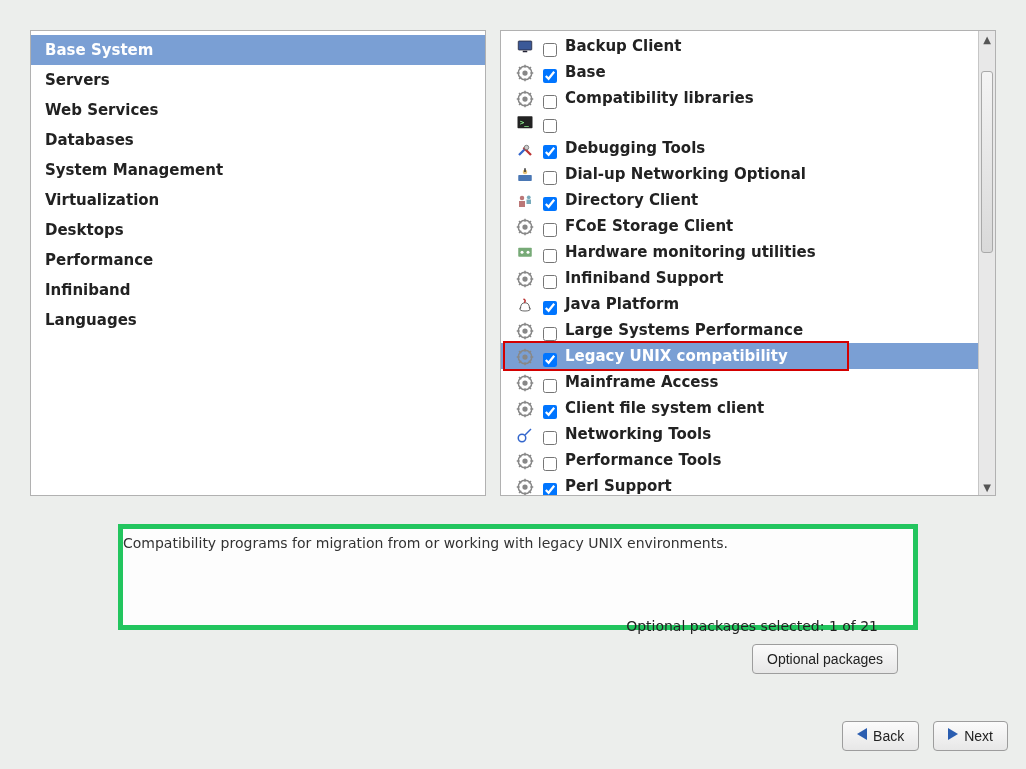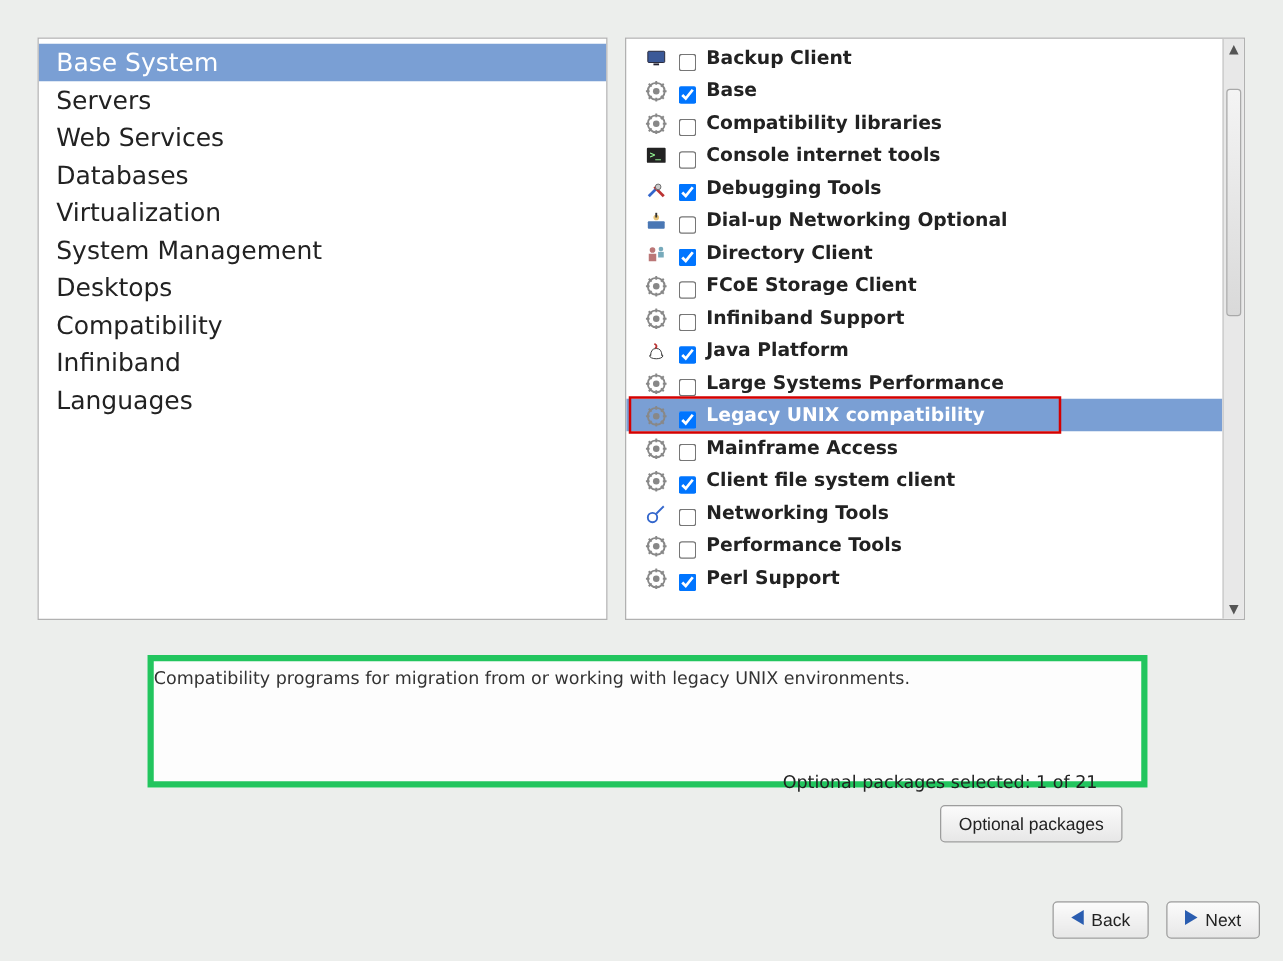--- a/index.html
+++ b/index.html
@@ -2,21 +2,21 @@
 <html><head>
 <meta charset="utf-8">
 <style>
   html,body{margin:0;padding:0;width:1026px;height:769px;background:#eceeec;font-family:"DejaVu Sans","Liberation Sans",Arial,sans-serif;font-size:14px;color:#222;overflow:hidden}
   .panels{position:absolute;left:30px;top:30px;right:30px;height:466px;display:flex;gap:14px}
   .panel{background:#fff;border:1px solid #b1b1b1;position:relative;overflow:hidden}
   .panel.left{width:454px}
   .panel.right{flex:1;display:flex}
   .panel.right .list{flex:1;overflow:auto}
   .cat-list{padding-top:4px}
-  .cat-item{padding:4px 14px;font-weight:400;font-size:20px;line-height:22px;cursor:default}
+  .cat-item{padding:4px 14px;font-weight:700;font-size:15px;line-height:22px;cursor:default}
   .cat-item.selected{background:#7a9fd4;color:#fff}
   .pkg-list{padding:2px 0 2px 0}
   .pkg-item{display:flex;align-items:flex-end;gap:8px;padding:2px 14px;font-weight:700;font-size:15px;line-height:22px;position:relative}
   .pkg-item.selected{background:#7a9fd4;color:#fff}
   .pkg-item .icon{width:20px;height:20px;flex:0 0 20px;display:flex;align-items:center;justify-content:center}
   .pkg-item input[type=checkbox]{width:14px;height:14px;margin:0}
   .redbox{position:absolute;border:2px solid #d40000;pointer-events:none}
   
   .vscroll{width:16px;flex:0 0 16px;background:#e8e8e8;border-left:1px solid #c6c6c6;position:relative}
   .vscroll .thumb{position:absolute;left:2px;right:2px;top:40px;height:180px;background:linear-gradient(#f4f4f4,#d9d9d9);border:1px solid #a9a9a9;border-radius:3px}
@@ -39,24 +39,24 @@
 <body>
 
 <div class="panels">
 
   <div class="panel left">
     <div class="cat-list" id="cat-list">
         <div class="cat-item selected">Base System</div>
         <div class="cat-item">Servers</div>
         <div class="cat-item">Web Services</div>
         <div class="cat-item">Databases</div>
+        <div class="cat-item">System Management</div>
         <div class="cat-item">Virtualization</div>
-        <div class="cat-item">System Management</div>
         <div class="cat-item">Desktops</div>
-        <div class="cat-item">Compatibility</div>
+        <div class="cat-item">Performance</div>
         <div class="cat-item">Infiniband</div>
         <div class="cat-item">Languages</div>
       </div>
   </div>
 
   <div class="panel right">
     <div class="list">
       <div class="pkg-list" id="pkg-list">
           <div class="pkg-item">
             <span class="icon">
@@ -109,21 +109,20 @@
             <span>Compatibility libraries</span>
           </div>
           <div class="pkg-item">
             <span class="icon">
               <svg class="gear" viewBox="0 0 24 24">
                 <rect x="2" y="3" width="20" height="16" rx="1" fill="#222"></rect>
                 <text x="5" y="14" fill="#9f9" font-size="10" font-family="monospace">&gt;_</text>
               </svg>
             </span>
             <input type="checkbox" style="">
-            <span>Console internet tools</span>
           </div>
           <div class="pkg-item">
             <span class="icon">
               <svg class="gear" viewBox="0 0 24 24">
                 <path d="M4 20 L14 10" stroke="#36c" stroke-width="3"></path>
                 <path d="M20 20 L10 10" stroke="#b33" stroke-width="3"></path>
                 <circle cx="14" cy="10" r="3" fill="#ccc" stroke="#666"></circle>
               </svg>
             </span>
             <input type="checkbox" checked="" style="">
@@ -164,20 +163,31 @@
                   <line x1="19" y1="12" x2="23" y2="12"></line>
                   <line x1="4" y1="4" x2="7" y2="7"></line>
                   <line x1="17" y1="17" x2="20" y2="20"></line>
                   <line x1="4" y1="20" x2="7" y2="17"></line>
                   <line x1="17" y1="7" x2="20" y2="4"></line>
                 </g>
               </svg>
             </span>
             <input type="checkbox" style="">
             <span>FCoE Storage Client</span>
+          </div>
+          <div class="pkg-item">
+            <span class="icon">
+              <svg class="gear" viewBox="0 0 24 24">
+                <rect x="3" y="5" width="18" height="12" rx="1" fill="#7a7"></rect>
+                <circle cx="8" cy="11" r="2" fill="#fff"></circle>
+                <circle cx="16" cy="11" r="2" fill="#fff"></circle>
+              </svg>
+            </span>
+            <input type="checkbox" style="">
+            <span>Hardware monitoring utilities</span>
           </div>
           <div class="pkg-item">
             <span class="icon">
               <svg class="gear" viewBox="0 0 24 24">
                 <circle cx="12" cy="12" r="9" fill="none" stroke="#888" stroke-width="2"></circle>
                 <circle cx="12" cy="12" r="3.5" fill="#888"></circle>
                 <g stroke="#888" stroke-width="2">
                   <line x1="12" y1="1" x2="12" y2="5"></line>
                   <line x1="12" y1="19" x2="12" y2="23"></line>
                   <line x1="1" y1="12" x2="5" y2="12"></line>

